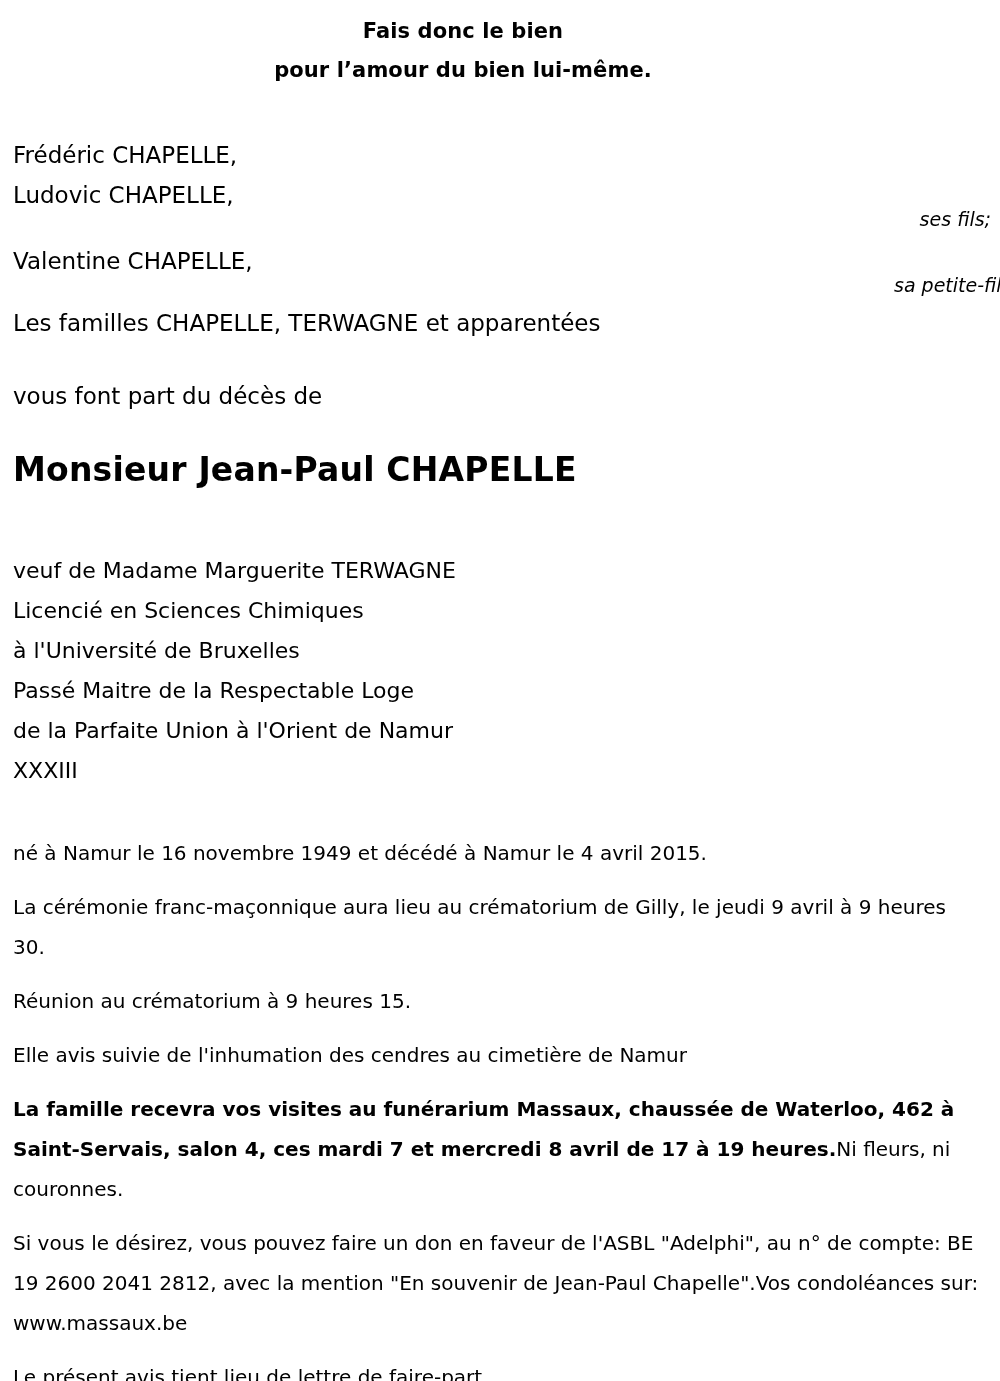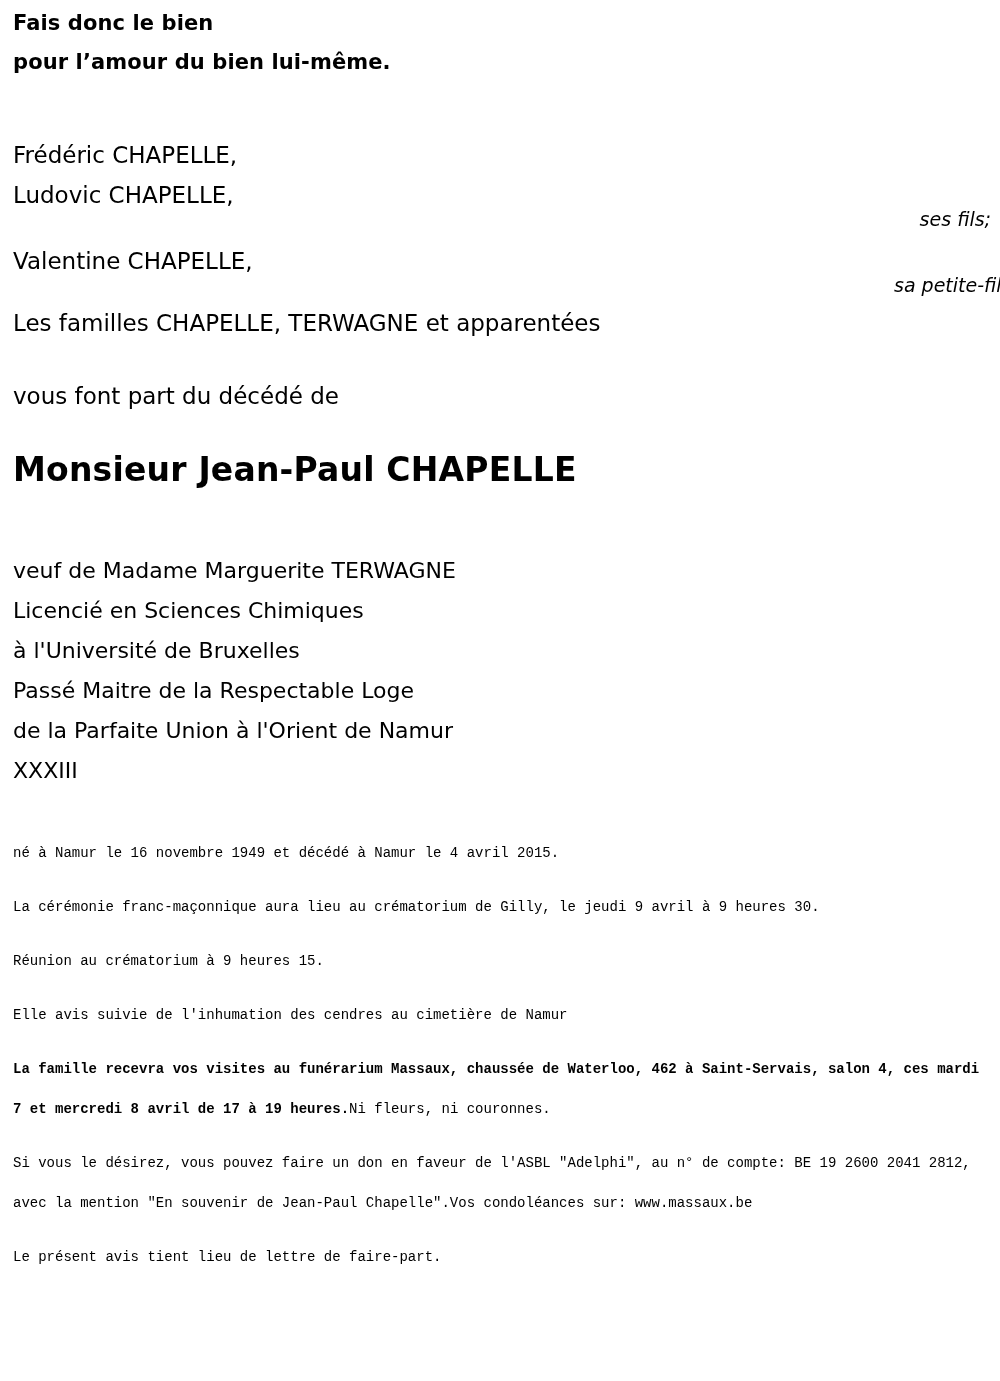--- a/index.html
+++ b/index.html
@@ -23,22 +23,23 @@
     width: 1000px;
     height: 1381px;
     padding: 0;
     box-sizing: border-box;
   }
 
   
   .epigraph {
     position: absolute;
     left: 13px;
-    top: 4px;
+    top: 12px;
     width: 900px;
+    text-align: center;
   }
   .epigraph-line {
     font-weight: bold;
     font-size: 21px;
     line-height: 39px;
     letter-spacing: 0.1px;
     white-space: nowrap;
   }
 
   
@@ -117,25 +118,24 @@
   }
 
   
   .details {
     position: absolute;
     left: 13px;
     top: 833px;
     width: 968px;
   }
   .para {
-    font-size: 14px;
+    font-size: 20px;
     line-height: 40px;
     margin: 0 0 14px 0;
     text-align: left;
-    font-family: Liberation Mono, monospace;
   }
   .para.bold {
     font-weight: bold;
   }
   .para.bold .normal-run {
     font-weight: normal;
   }
   .para.last { margin-bottom: 0; }
 </style>
 </head>
@@ -161,21 +161,21 @@
 
     <div class="surv-row spaced">
       <span class="surv-name">Valentine CHAPELLE,</span>
       <span class="surv-rel lower">sa petite-fille;</span>
     </div>
 
   </div>
 
   <div class="families">Les familles CHAPELLE, TERWAGNE et apparentées</div>
 
-  <div class="announce">vous font part du décédé de</div>
+  <div class="announce">vous font part du décès de</div>
 
   <div class="deceased-name">Monsieur Jean-Paul CHAPELLE</div>
 
   <div class="bio">
     <div class="bio-line">veuf de Madame Marguerite TERWAGNE</div>
     <div class="bio-line">Licencié en Sciences Chimiques</div>
     <div class="bio-line">à l'Université de Bruxelles</div>
     <div class="bio-line">Passé Maitre de la Respectable Loge</div>
     <div class="bio-line">de la Parfaite Union à l'Orient de Namur</div>
     <div class="bio-line">XXXIII</div>

